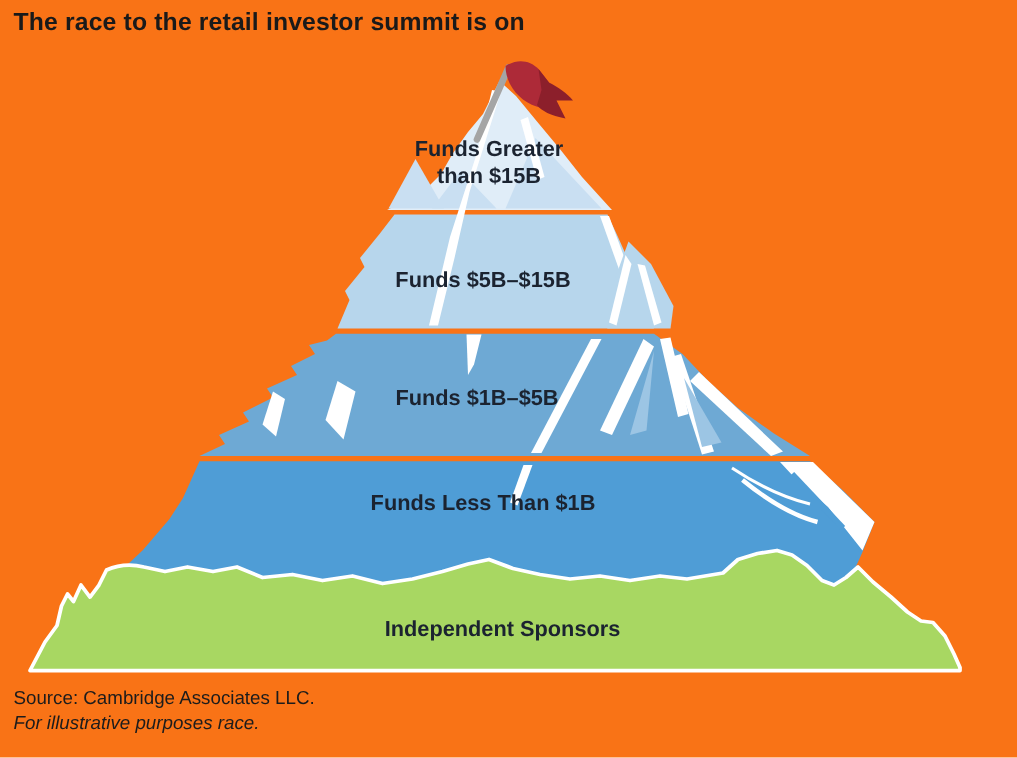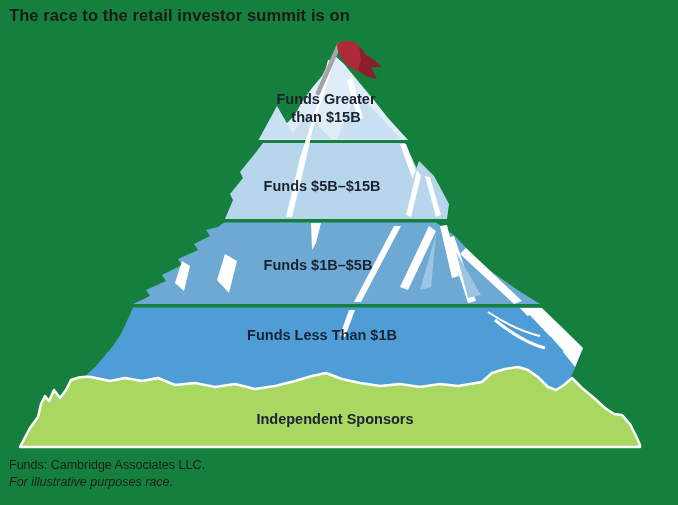--- a/index.html
+++ b/index.html
@@ -1,17 +1,17 @@
 <!DOCTYPE html>
 <html><head>
 <meta charset="utf-8">
 <style>
   html,body{margin:0;padding:0;background:#fff;}
   .stage{
-    position:relative;width:678px;height:505px;background:#15803d;
+    position:relative;width:678px;height:505px;background:#f97316;
     font-family:"Liberation Sans",sans-serif;overflow:hidden;
   }
   .page-title{
     position:absolute;left:9px;top:6px;width:560px;
     font-size:16.5px;font-weight:bold;color:#1a1a1a;letter-spacing:.1px;
   }
   .mountain-svg{position:absolute;left:0;top:0;}
   .tier-label{
     font-family:"Liberation Sans",sans-serif;font-weight:bold;
     fill:#1b2330;
@@ -81,17 +81,17 @@
 
     <text class="tier-label" x="326" y="104" font-size="14.5" text-anchor="middle">Funds Greater</text>
     <text class="tier-label" x="326" y="122" font-size="14.5" text-anchor="middle">than $15B</text>
     <text class="tier-label" x="322" y="191" font-size="14.5" text-anchor="middle">Funds $5B–$15B</text>
     <text class="tier-label" x="318" y="270" font-size="14.5" text-anchor="middle">Funds $1B–$5B</text>
     <text class="tier-label" x="322" y="340" font-size="14.5" text-anchor="middle">Funds Less Than $1B</text>
     <text class="tier-label" x="335" y="424" font-size="14.5" text-anchor="middle">Independent Sponsors</text>
   </svg>
 
   <div class="footer">
-    <div class="source-line">Funds: Cambridge Associates LLC.</div>
+    <div class="source-line">Source: Cambridge Associates LLC.</div>
     <div class="disclaimer-line">For illustrative purposes race.</div>
   </div>
 
 </div>
 
 </body></html>

